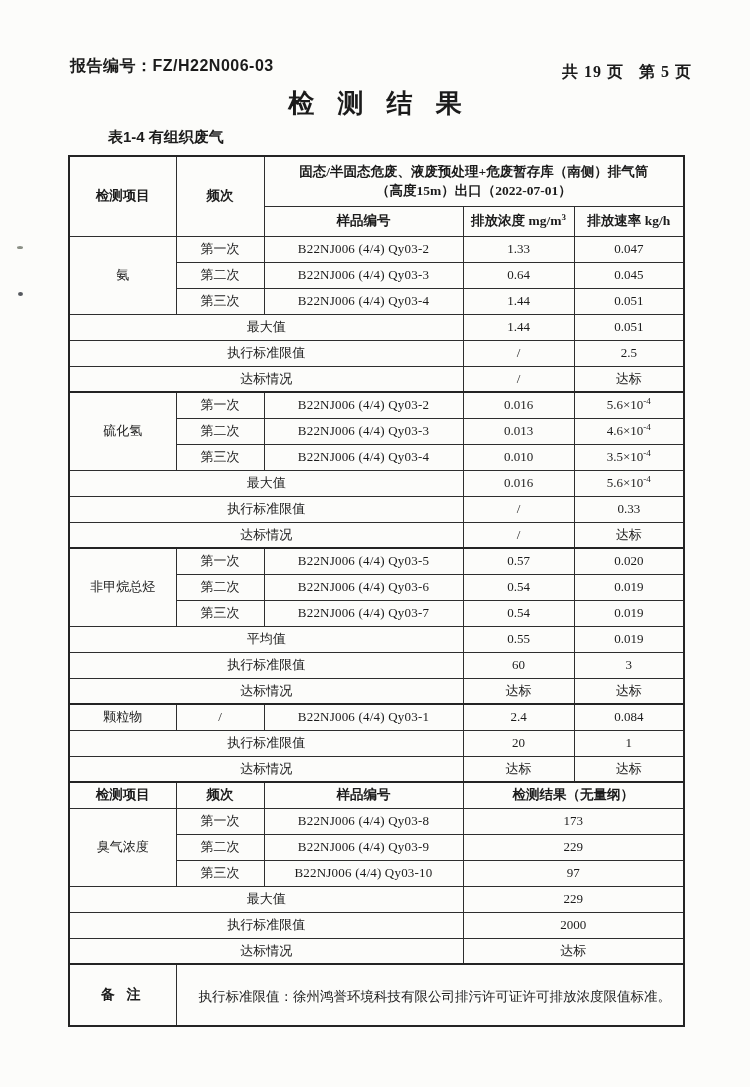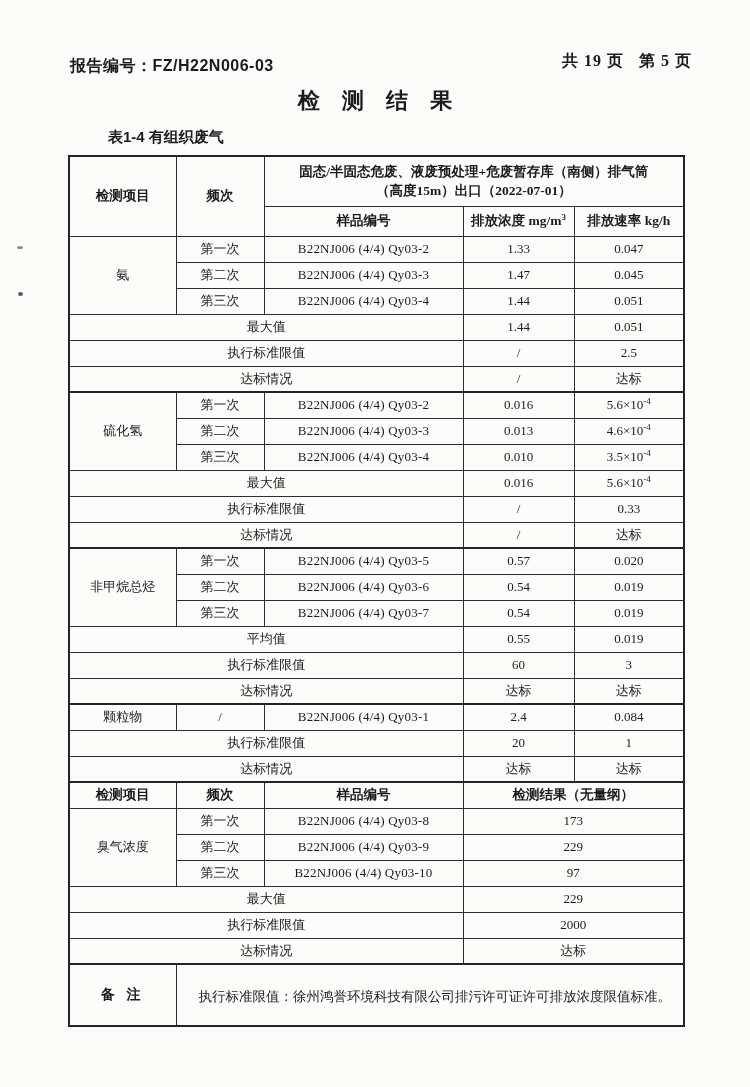--- a/index.html
+++ b/index.html
@@ -12,28 +12,28 @@
   .page{
     position:relative;width:750px;height:1087px;
     background:#fcfcfa;overflow:hidden;
   }
   .report-no{
     position:absolute;left:70px;top:56px;
     font-family:"Liberation Sans", sans-serif;
     font-weight:bold;font-size:16px;letter-spacing:.5px;
   }
   .page-info{
-    position:absolute;right:58px;top:51px;
+    position:absolute;right:58px;top:62px;
     font-size:16px;font-weight:bold;white-space:pre;letter-spacing:1px;
   }
   .doc-title{
     position:absolute;left:0;top:86px;width:100%;
     text-align:center;
     font-family:"Liberation Sans", sans-serif;
-    font-weight:bold;font-size:22px;letter-spacing:8px;text-indent:8px;
+    font-weight:bold;font-size:26px;letter-spacing:8px;text-indent:8px;
   }
   .table-caption{
     position:absolute;left:68px;top:128px;
     font-family:"Liberation Sans", sans-serif;
     font-weight:bold;font-size:15px;margin-left:40px;
   }
   table.results{
     position:absolute;left:68px;top:155px;
     width:615px;border-collapse:collapse;table-layout:fixed;
     border:2px solid #242424;
@@ -99,21 +99,21 @@
     <tr>
       <td rowspan="3">氨</td>
       <td>第一次</td>
       <td class="sample">B22NJ006 (4/4) Qy03-2</td>
       <td>1.33</td>
       <td>0.047</td>
     </tr>
     <tr>
       <td>第二次</td>
       <td class="sample">B22NJ006 (4/4) Qy03-3</td>
-      <td>1.47</td>
+      <td>0.64</td>
       <td>0.045</td>
     </tr>
     <tr>
       <td>第三次</td>
       <td class="sample">B22NJ006 (4/4) Qy03-4</td>
       <td>1.44</td>
       <td>0.051</td>
     </tr>
     <tr>
       <td colspan="3">最大值</td>

